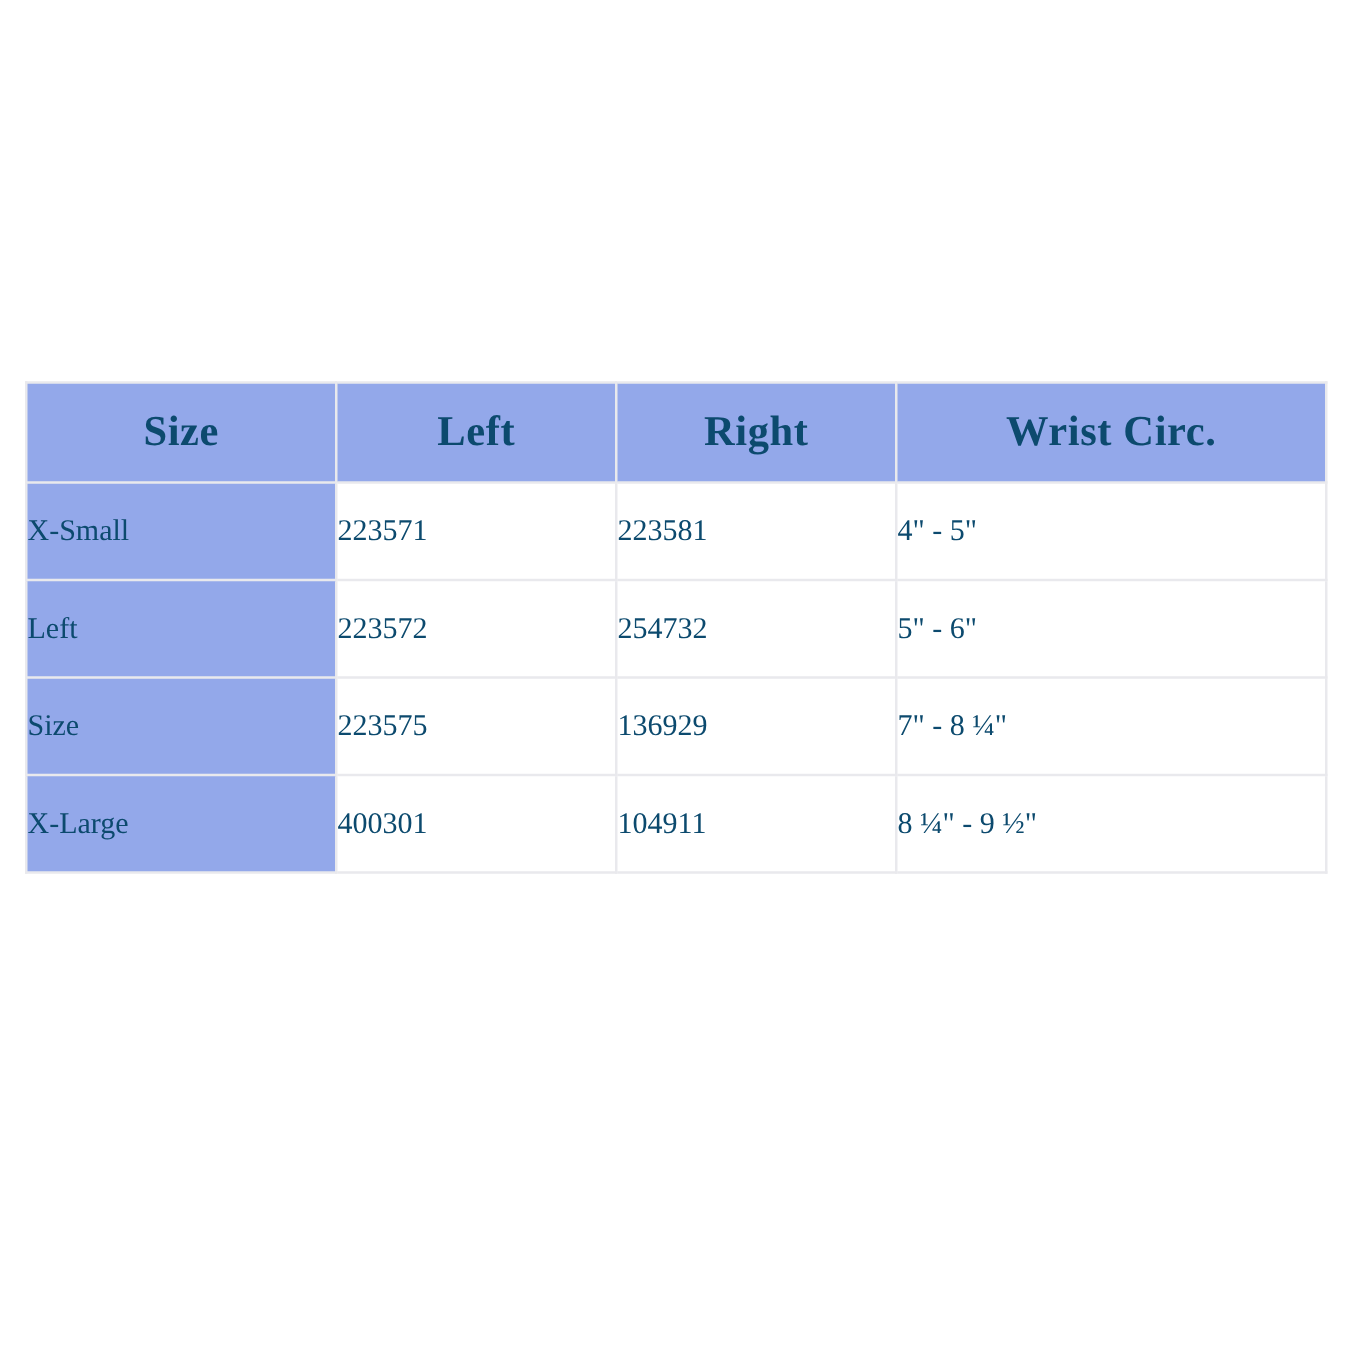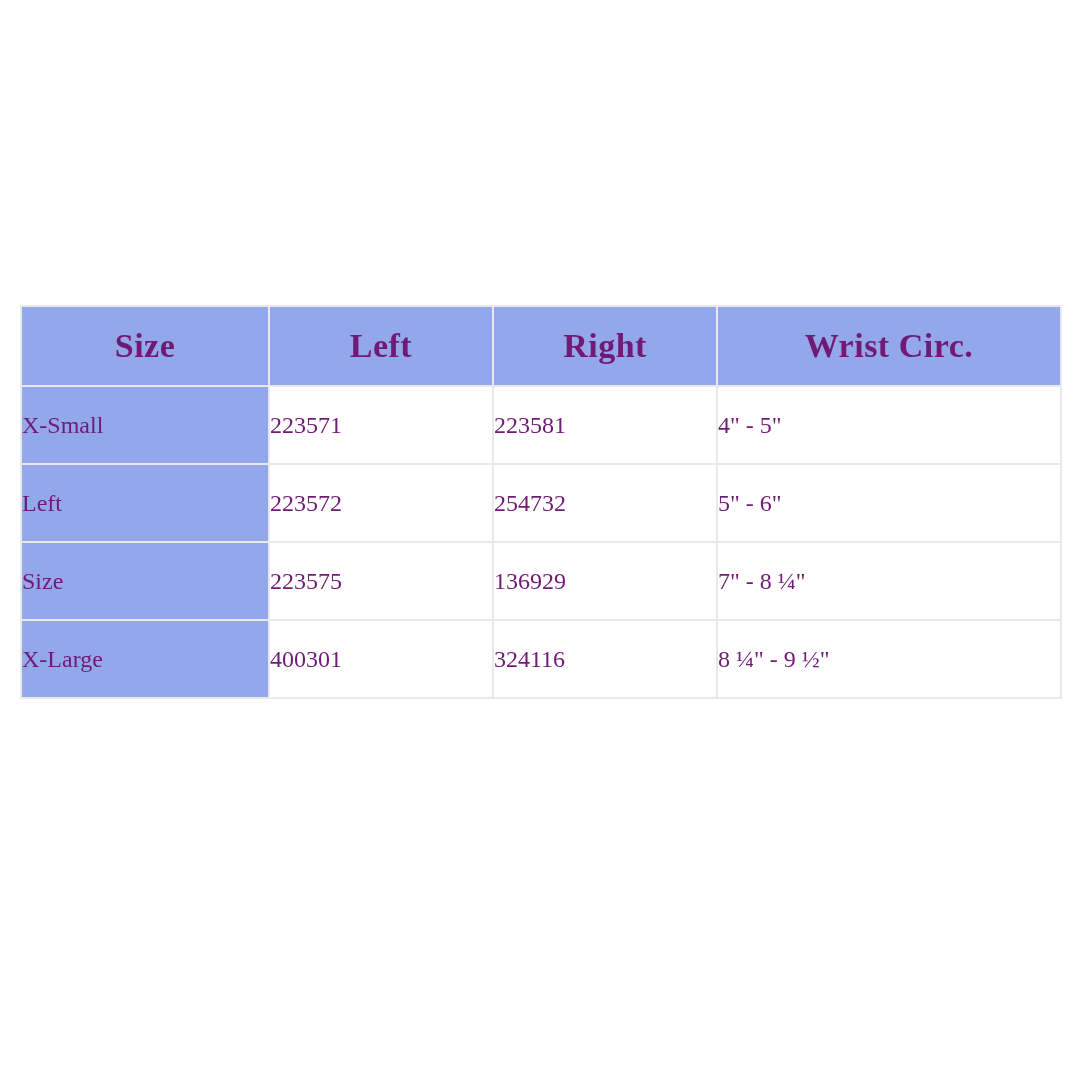--- a/index.html
+++ b/index.html
@@ -35,21 +35,21 @@
 
   table.size-table col.col-size   { width: 248px; }
   table.size-table col.col-left   { width: 224px; }
   table.size-table col.col-right  { width: 224px; }
   table.size-table col.col-wrist  { width: 344px; }
 
   table.size-table th,
   table.size-table td {
     border: 2px solid #e9e9ed;
     vertical-align: middle;
-    color: #701a75;
+    color: #0c4a6e;
     padding: 0;
   }
 
   table.size-table thead th {
     height: 78px;
     background: #93a8ea;
     font-weight: bold;
     font-size: 34px;
     letter-spacing: 0.5px;
   }
@@ -104,20 +104,20 @@
         </tr>
         <tr>
           <td class="size-cell">Size</td>
           <td>223575</td>
           <td>136929</td>
           <td>7" - 8 ¼"</td>
         </tr>
         <tr>
           <td class="size-cell">X-Large</td>
           <td>400301</td>
-          <td>324116</td>
+          <td>104911</td>
           <td>8 ¼" - 9 ½"</td>
         </tr>
       </tbody>
     </table>
   </div>
 
 </div>
 
 </body></html>

